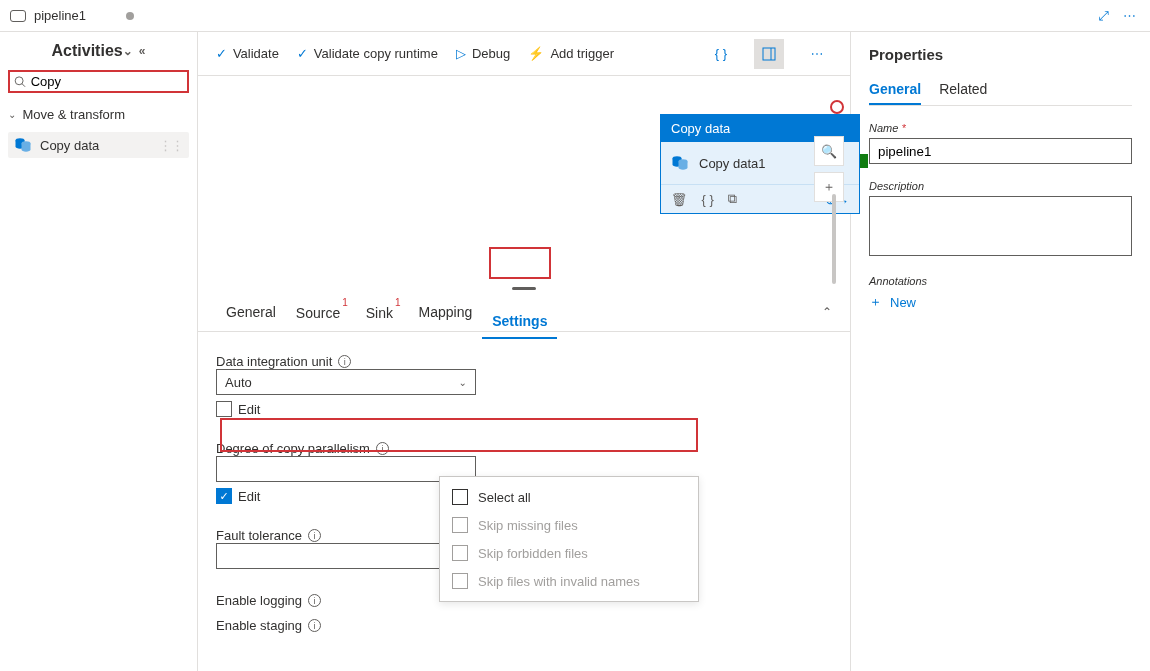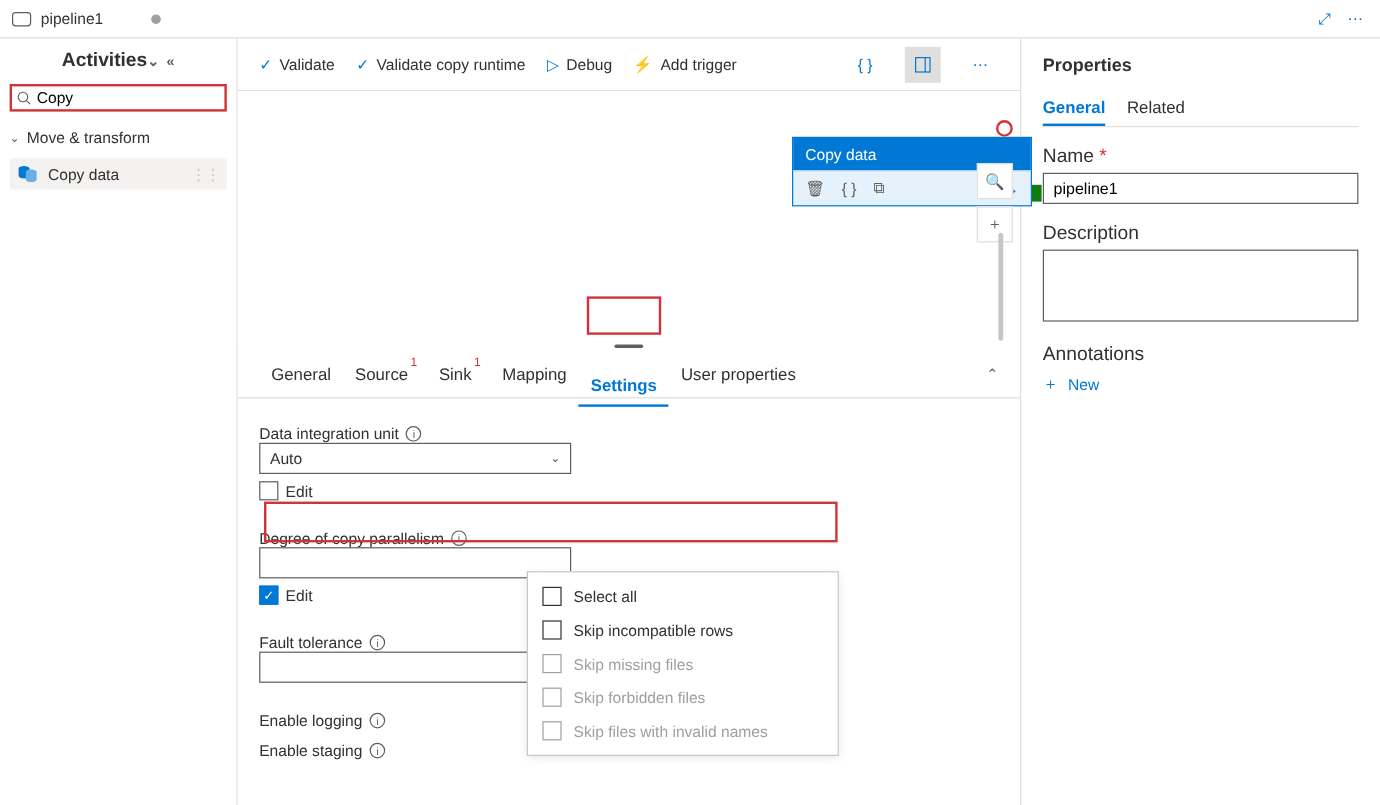--- a/index.html
+++ b/index.html
@@ -70,21 +70,21 @@
 .dropdown { position:absolute; left:439px; top:476px; width:260px; background:#fff; border:1px solid #c8c6c4; box-shadow:0 2px 8px rgba(0,0,0,0.1); padding:6px 0;}
 .dd-item { display:flex; align-items:center; gap:10px; padding:6px 12px; cursor:pointer;}
 .dd-item.disabled { color:#a19f9d; cursor:default;}
 .dd-item .cb { border-color:currentColor;}
 
 .props { width:300px; border-left:1px solid #e1dfdd; padding:14px 18px;}
 .props h3 { font-size:15px; font-weight:600; margin-bottom:12px;}
 .prop-tabs { display:flex; gap:18px; border-bottom:1px solid #e1dfdd; margin-bottom:16px;}
 .prop-tab { padding:6px 0; cursor:pointer; font-size:14px;}
 .prop-tab.active { color:#0078d4; border-bottom:2px solid #0078d4; font-weight:600;}
-.prop-label { font-size:16px; margin-bottom:4px;}
+.prop-label { font-size:11px; margin-bottom:4px;font-style:italic;}
 .req { color:#d13438;}
 .prop-input { width:100%; height:26px; border:1px solid #605e5c; padding:0 8px; margin-bottom:16px;}
 .prop-textarea { width:100%; height:60px; border:1px solid #605e5c; padding:4px 8px; margin-bottom:16px; resize:none;}
 .new-btn { color:#0078d4; cursor:pointer; display:flex; align-items:center; gap:8px; margin-top:6px;}
 
 svg.db { width:18px; height:18px;}
 </style>
 </head>
 <body>
 
@@ -159,20 +159,29 @@
           </svg>
         </div>
       <div class="right-btn" style="color:#0078d4;">⋯</div>
     </div>
 
     <div class="canvas" style="height:165px;">
       <div class="brk-dot"></div>
       <div class="green-tab"></div>
       <div class="node">
         <div class="header">Copy data</div>
+        <div class="body">
+          <svg class="db" viewBox="0 0 24 24">
+              <ellipse cx="8" cy="6" rx="6" ry="3" fill="#0078d4"></ellipse>
+              <path d="M2 6v8c0 1.7 2.7 3 6 3s6-1.3 6-3V6" fill="#0078d4"></path>
+              <ellipse cx="16" cy="10" rx="6" ry="3" fill="#69afe5"></ellipse>
+              <path d="M10 10v8c0 1.7 2.7 3 6 3s6-1.3 6-3v-8" fill="#69afe5"></path>
+            </svg>
+          <span>Copy data1</span>
+        </div>
         <div class="footer">
           <span>🗑</span>
           <span>{ }</span>
           <span>⧉</span>
           <span class="sp"></span>
           <span style="color:#0078d4;">⊕→</span>
         </div>
       </div>
       <div class="canvas-btn" style="top:60px;">🔍</div>
       <div class="canvas-btn" style="top:96px;">＋</div>
@@ -182,21 +191,20 @@
     <div class="grip-bar">
         <div></div>
       </div>
 
     <div class="tabs-row">
       <div class="tab">General</div>
       <div class="tab"><span>Source</span><sup>1</sup></div>
       <div class="tab"><span>Sink</span><sup>1</sup></div>
       <div class="tab">Mapping</div>
       <div class="tab active">Settings</div>
-      <div class="tab">User properties</div>
       <div class="spacer"></div>
       <span class="collapse-chev">⌃</span>
     </div>
 
     <div class="settings-panel">
       <div class="form-row">
         <label>
             <span>Data integration unit</span>
             <span class="info-ic">i</span>
           </label>
@@ -271,24 +279,20 @@
   </div>
 </div>
 
 <div class="settings-highlight"></div>
 <div class="fault-highlight"></div>
 <div class="dropdown" id="fault-dd">
     <div class="dd-item">
       <span class="cb"></span>
       <span>Select all</span>
     </div>
-    <div class="dd-item">
-      <span class="cb"></span>
-      <span>Skip incompatible rows</span>
-    </div>
     <div class="dd-item disabled">
       <span class="cb"></span>
       <span>Skip missing files</span>
     </div>
     <div class="dd-item disabled">
       <span class="cb"></span>
       <span>Skip forbidden files</span>
     </div>
     <div class="dd-item disabled">
       <span class="cb"></span>

